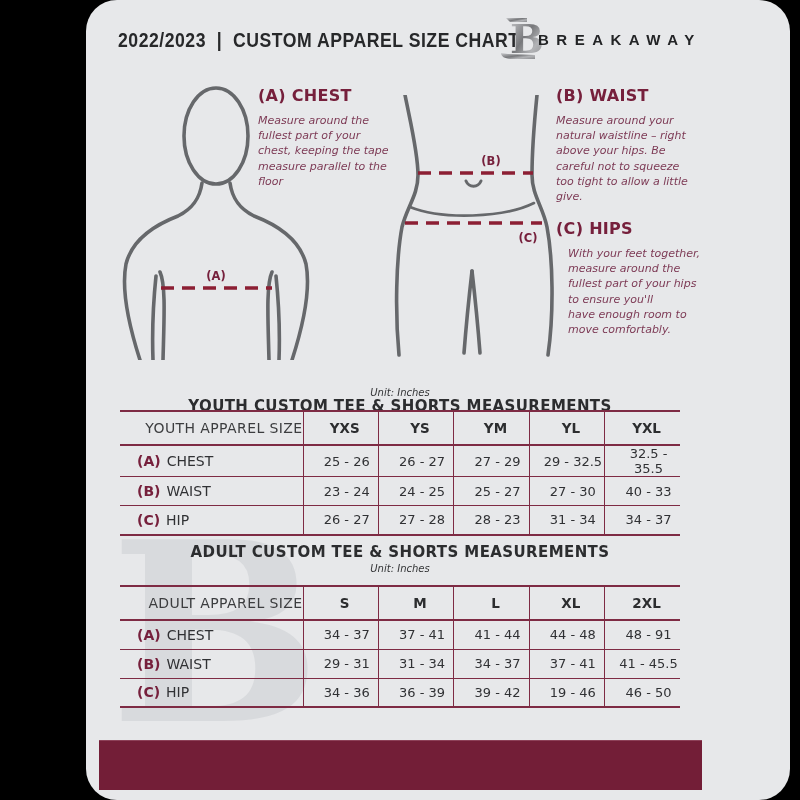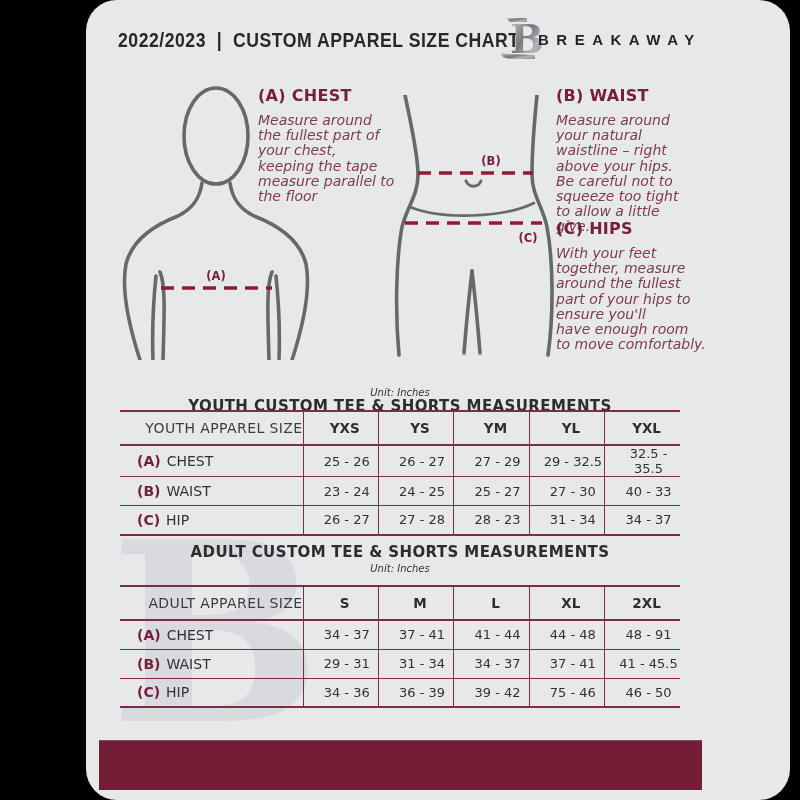--- a/index.html
+++ b/index.html
@@ -23,27 +23,27 @@
     position:absolute; left:452px; top:31px; z-index:2;
     font-size:15px; font-weight:700; letter-spacing:7.5px; color:#232426;
   }
   
   .instr { position:absolute; z-index:2; }
   .instr h3 {
     margin:0 0 8px 0; font-size:16px; font-weight:800; letter-spacing:0.3px;
     color:#76203c; font-family:"DejaVu Sans", sans-serif;
   }
   .instr p {
-    margin:0; font-size:14px; font-style:italic; font-weight:500;
+    margin:0; font-size:11px; font-style:italic; font-weight:500;
     line-height:15.2px; color:#7d3a55; font-family:"DejaVu Sans", sans-serif;
   }
   .instr-a { left:172px; top:86px;  width:138px; }
   .instr-b { left:470px; top:86px;  width:134px; }
   .instr-c { left:470px; top:219px; width:150px; }
-  .instr-c p { white-space:pre-line; }
+  .instr-c p { white-space:pre-line;margin-left:12px; }
   .fig { position:absolute; z-index:1; }
   .fig-upper { left:24px;  top:84px; }
   .fig-lower { left:304px; top:95px; }
   .fig text { font-family:"DejaVu Sans", sans-serif; font-weight:bold; font-size:11.5px; fill:#76203c; }
   
   .sec-title {
     position:absolute; left:0; width:628px; text-align:center; z-index:2;
     font-size:15px; font-weight:700; letter-spacing:0.4px; color:#2c2d2f;
     font-family:"DejaVu Sans", sans-serif;
   }
@@ -240,21 +240,21 @@
             <td class="val">31 - 34</td>
             <td class="val">34 - 37</td>
             <td class="val">37 - 41</td>
             <td class="val">41 - 45.5</td>
           </tr>
           <tr>
             <td class="row-label"><span class="prefix">(C)</span><span>HIP</span></td>
             <td class="val">34 - 36</td>
             <td class="val">36 - 39</td>
             <td class="val">39 - 42</td>
-            <td class="val">75 - 46</td>
+            <td class="val">19 - 46</td>
             <td class="val">46 - 50</td>
           </tr>
         </tbody>
       </table>
 
     <div class="footer-bar"></div>
   </div>
 </div>
 
 </body></html>

